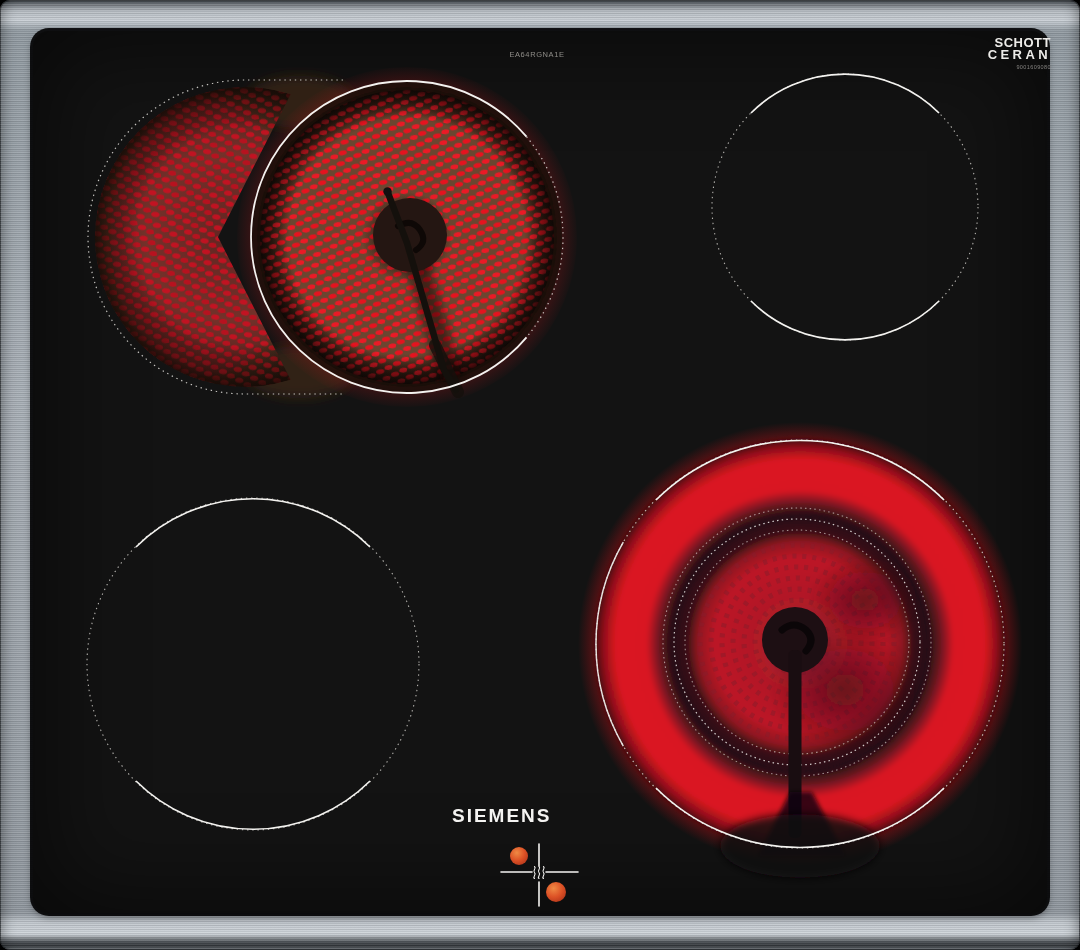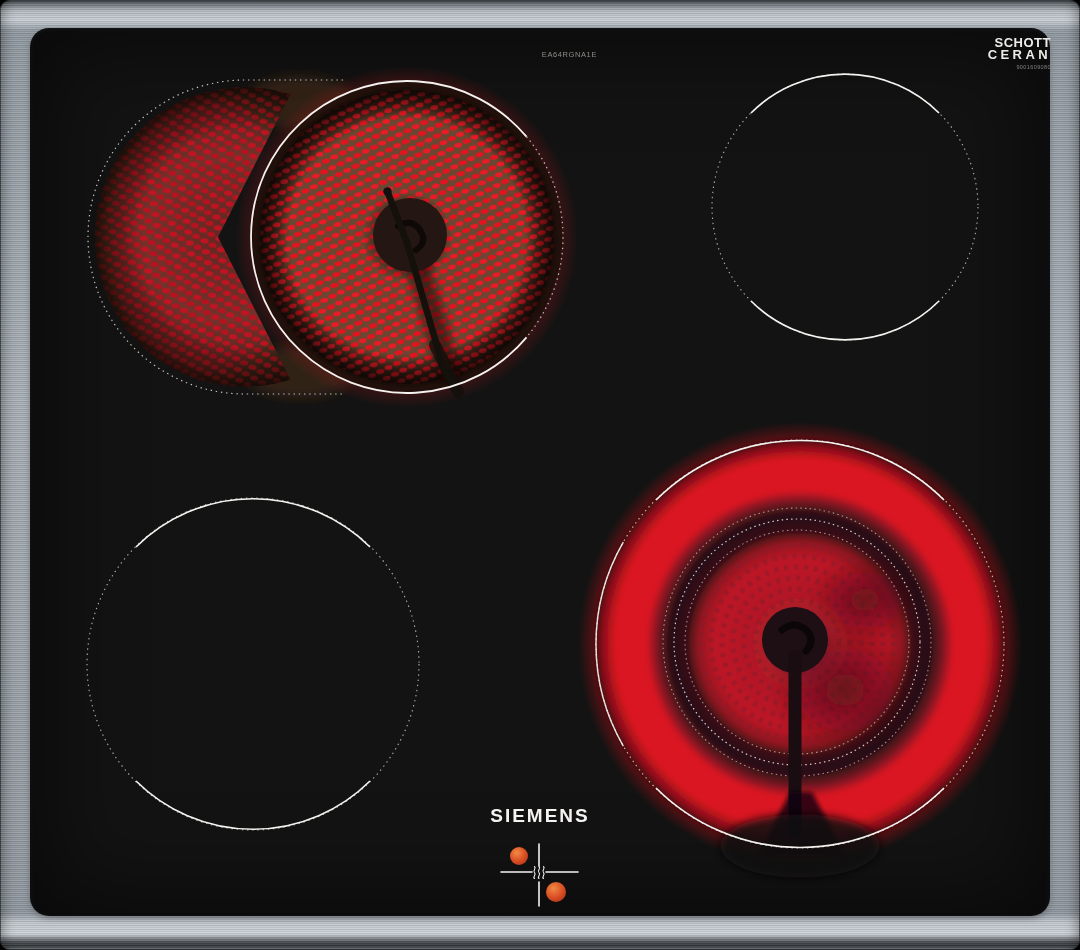--- a/index.html
+++ b/index.html
@@ -24,27 +24,27 @@
       rgba(255,255,255,.05) 2px 3px, rgba(60,64,68,.09) 3px 4px);
   }
   .glass {
     position:absolute; left:33px; top:31px; width:1014px; height:882px;
     background:#131313; border-radius:16px;
     box-shadow: 0 0 0 3px rgba(4,4,5,.92), 0 3px 9px rgba(0,0,0,.55),
                 inset 0 0 90px 12px rgba(0,0,0,.55);
   }
   svg.zones { position:absolute; left:0; top:0; pointer-events:none; }
   .txt { position:absolute; pointer-events:none; }
-  .model-label { left:477px; top:50px; width:120px; text-align:right;
+  .model-label { left:477px; top:50px; width:120px; text-align:center;
     font-size:7.5px; color:#908e89; letter-spacing:.6px; }
   .schott { left:971px; top:36px; width:80px; text-align:right; color:#edece9; }
   .schott-l1 { font-size:13px; font-weight:bold; letter-spacing:.5px; line-height:13px; }
   .schott-l2 { font-size:13px; font-weight:bold; letter-spacing:3.4px; line-height:12px; }
   .schott-code { font-size:5.5px; color:#858380; letter-spacing:.4px; margin-top:3px; }
-  .siemens { left:452px; top:805px; width:176px; text-align:center;
+  .siemens { left:452px; top:805px; width:176px; text-align:left;
     font-size:19px; font-weight:bold; color:#f4f3f1; letter-spacing:2px; }
 </style>
 </head>
 <body>
 
 <div class="stage">
 
   <div class="glass"></div>
 
   <svg class="zones" width="1080" height="950" viewBox="0 0 1080 950">

